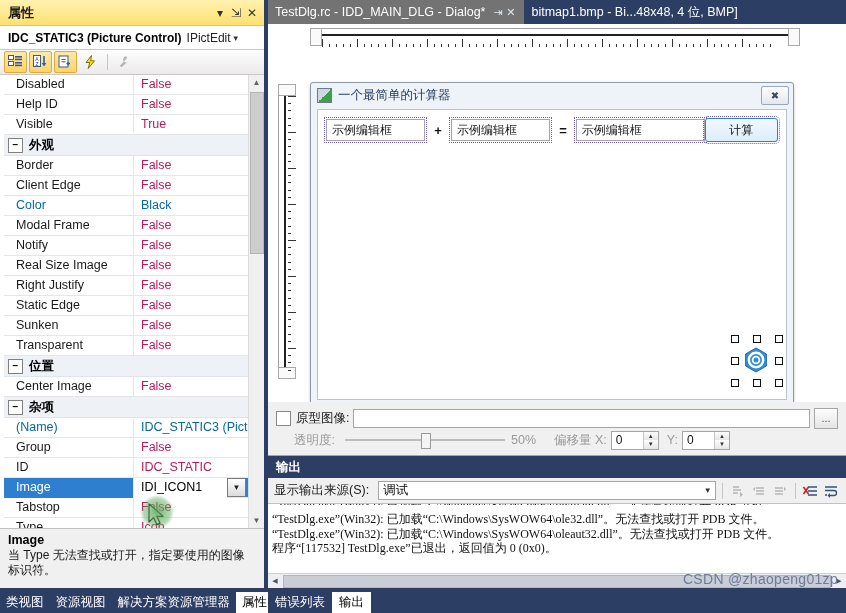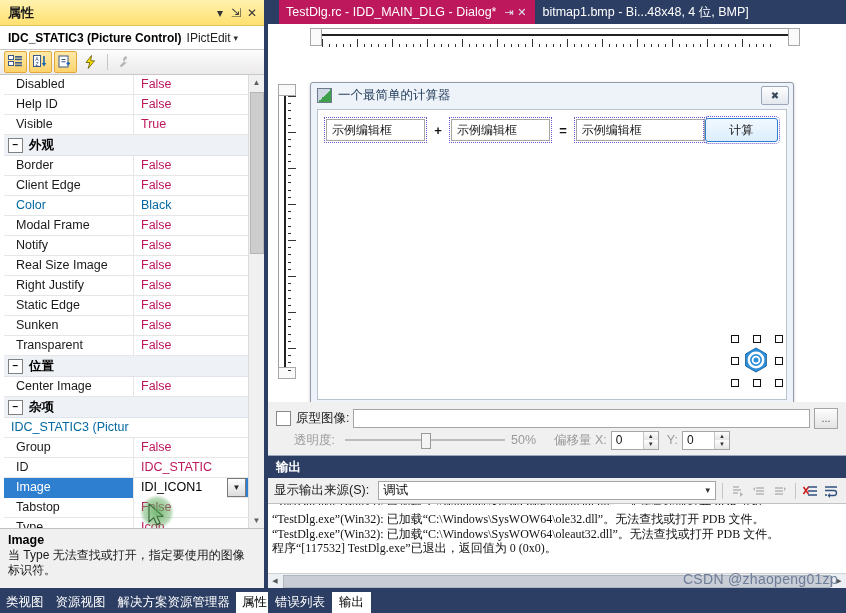--- a/index.html
+++ b/index.html
@@ -92,21 +92,21 @@
   }
   .ltab{height:21px;line-height:21px;padding:0 6px;font-size:12.5px;color:#fff;cursor:pointer;white-space:nowrap;}
   .ltab.active{background:#fff;color:#000;}
 
   
   .right{position:absolute;left:268px;top:0;right:0;bottom:0;}
 
   .doctabs{height:24px;background:#2c3e63;display:flex;align-items:stretch;}
   .dtab{display:flex;align-items:center;padding:0 7px;font-size:12.5px;color:#fff;
         white-space:nowrap;cursor:pointer;}
-  .dtab.active{background:#be185d;margin-left:11px;}
+  .dtab.active{background:#737373;}
   .dtab .tx{margin-right:6px;}
   .dtab .pin,.dtab .cls{width:13px;text-align:center;font-size:11px;color:#dde4f2;cursor:pointer;}
   .dtab.inactive{color:#ffffff;}
 
   .designer{
     position:absolute;left:0;right:0;top:24px;height:378px;background:#fff;
     border-bottom:1px solid #9aa7bd;overflow:hidden;
   }
   
   .hruler{position:absolute;left:42px;top:4px;right:46px;height:18px;background:#fff;}
@@ -333,20 +333,21 @@
           </div>
           <div class="prow">
             <span class="pname">Center Image</span>
             <span class="pval">False</span>
           </div>
           <div class="catrow">
             <span class="exp">−</span>
             <span>杂项</span>
           </div>
           <div class="prow dim">
+            <span class="pname">(Name)</span>
             <span class="pval">IDC_STATIC3 (Pictur</span>
           </div>
           <div class="prow">
             <span class="pname">Group</span>
             <span class="pval">False</span>
           </div>
           <div class="prow">
             <span class="pname">ID</span>
             <span class="pval">IDC_STATIC</span>
           </div>

